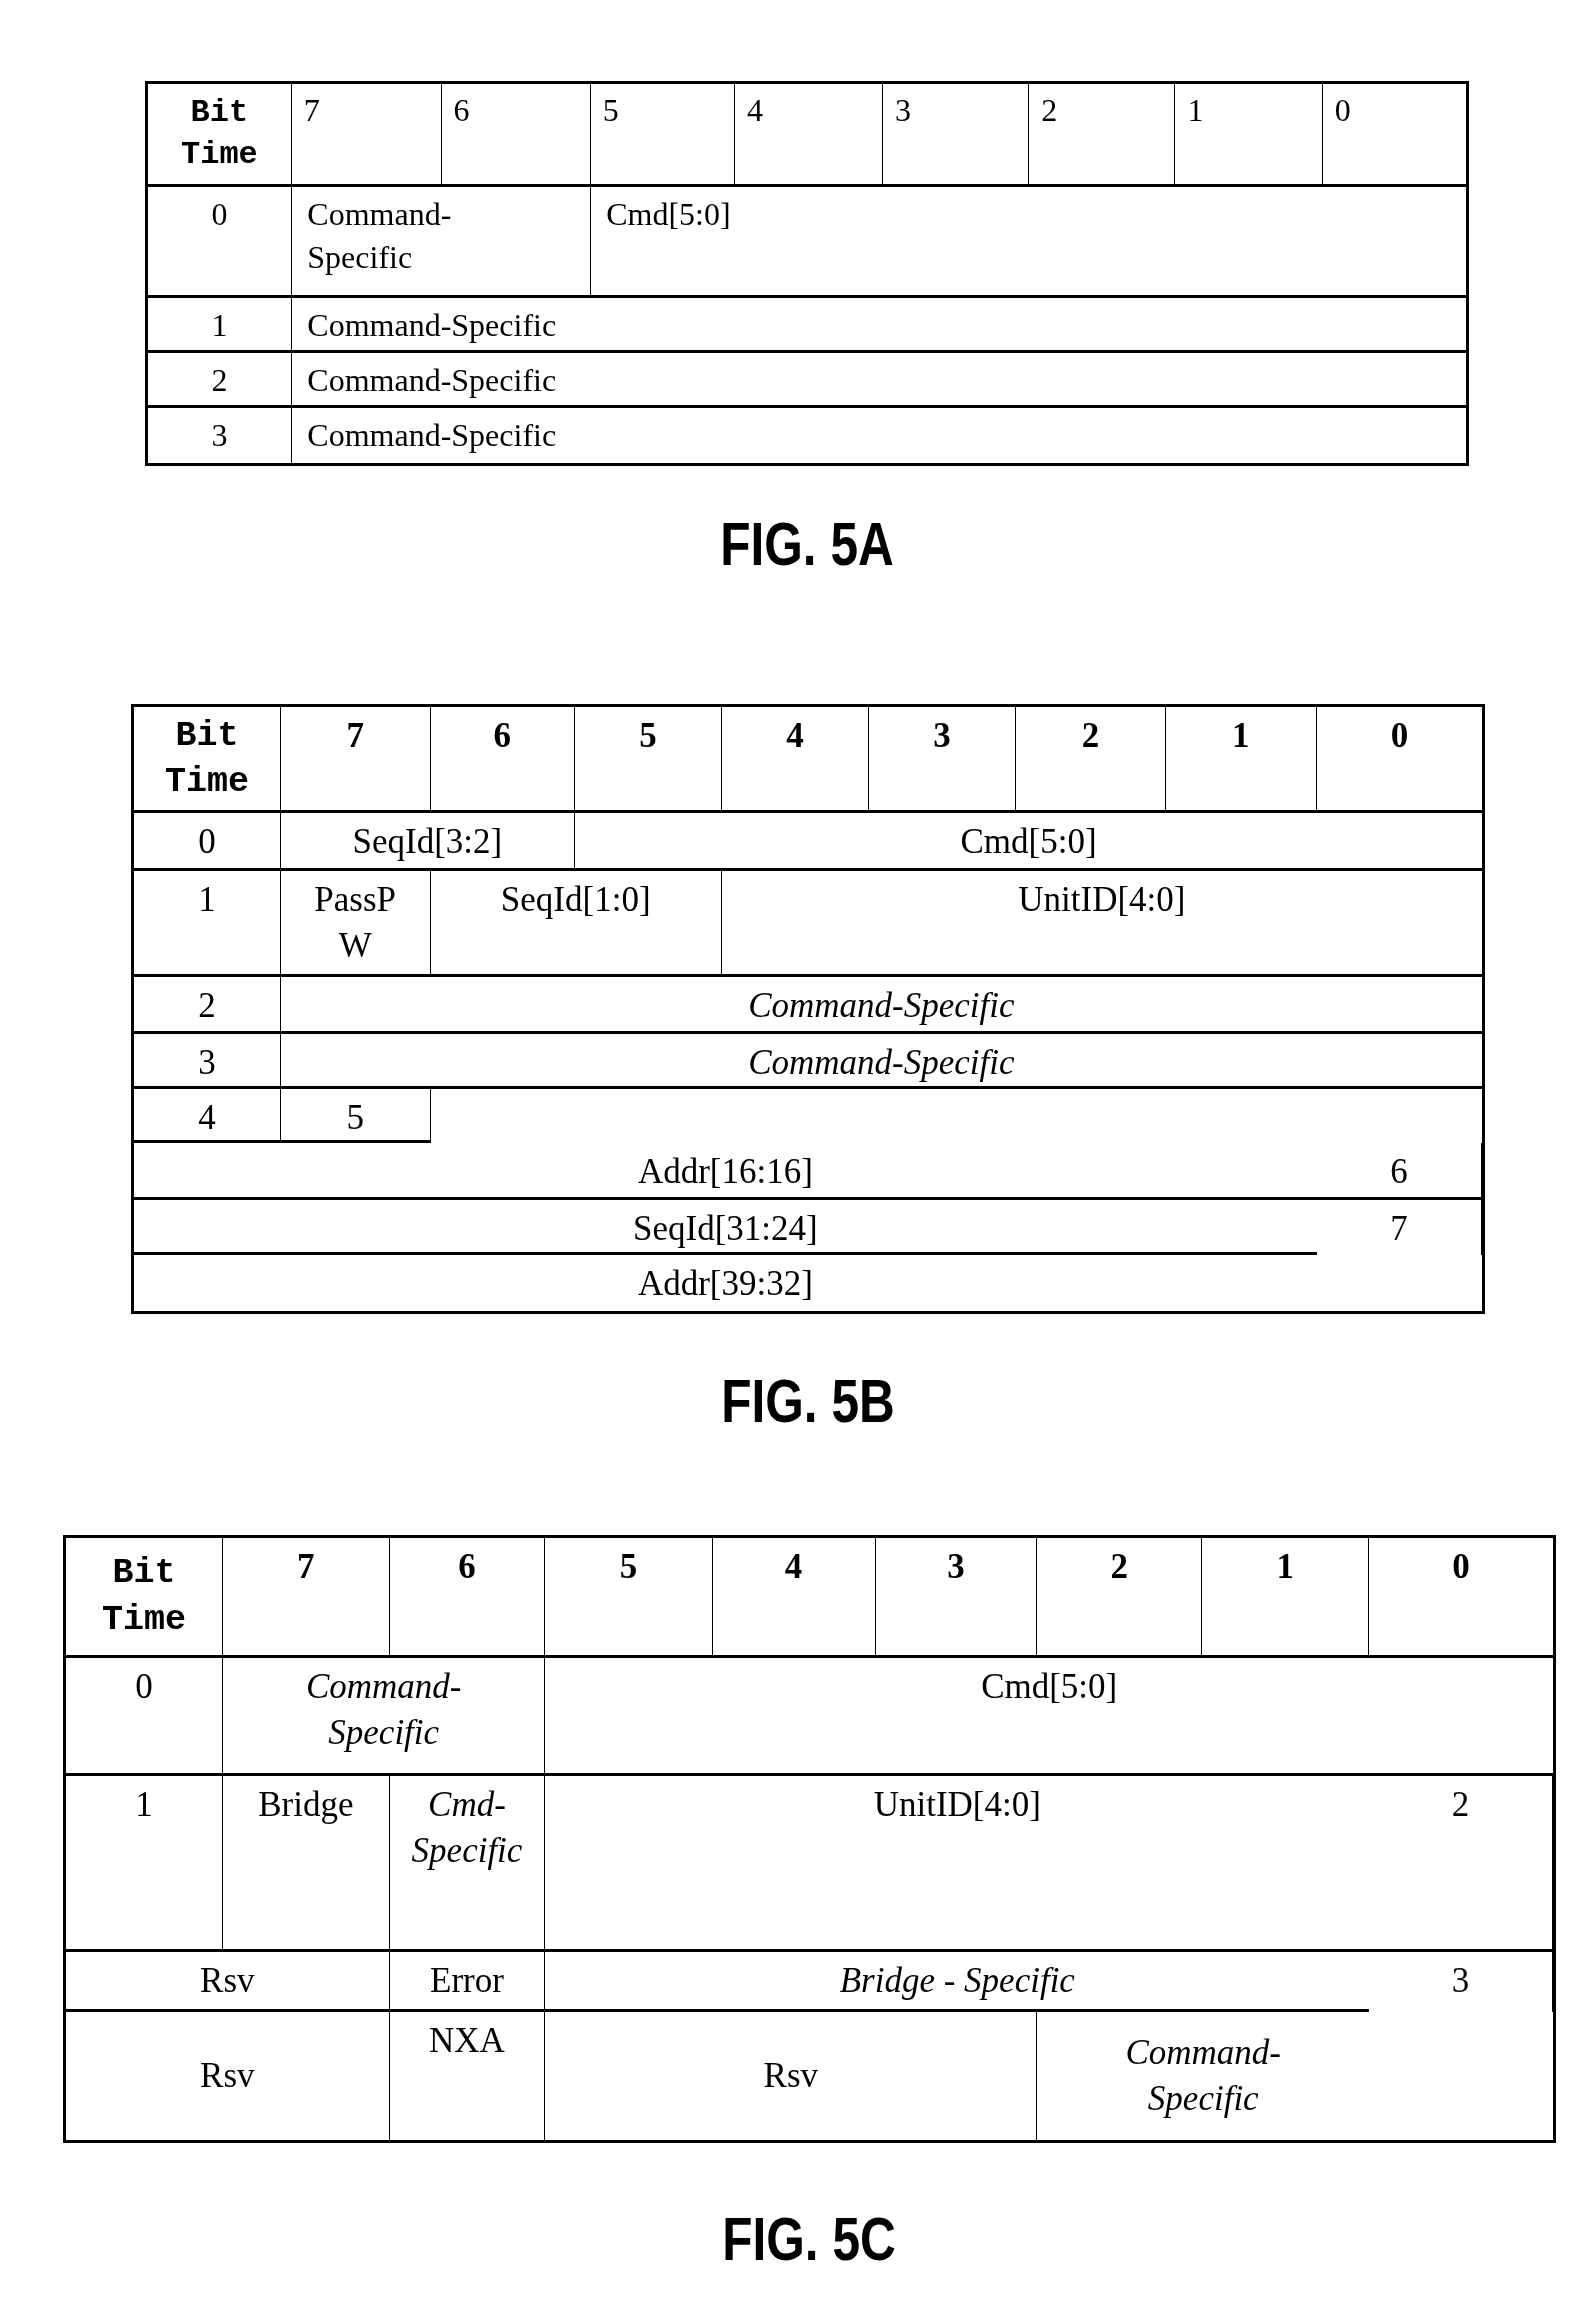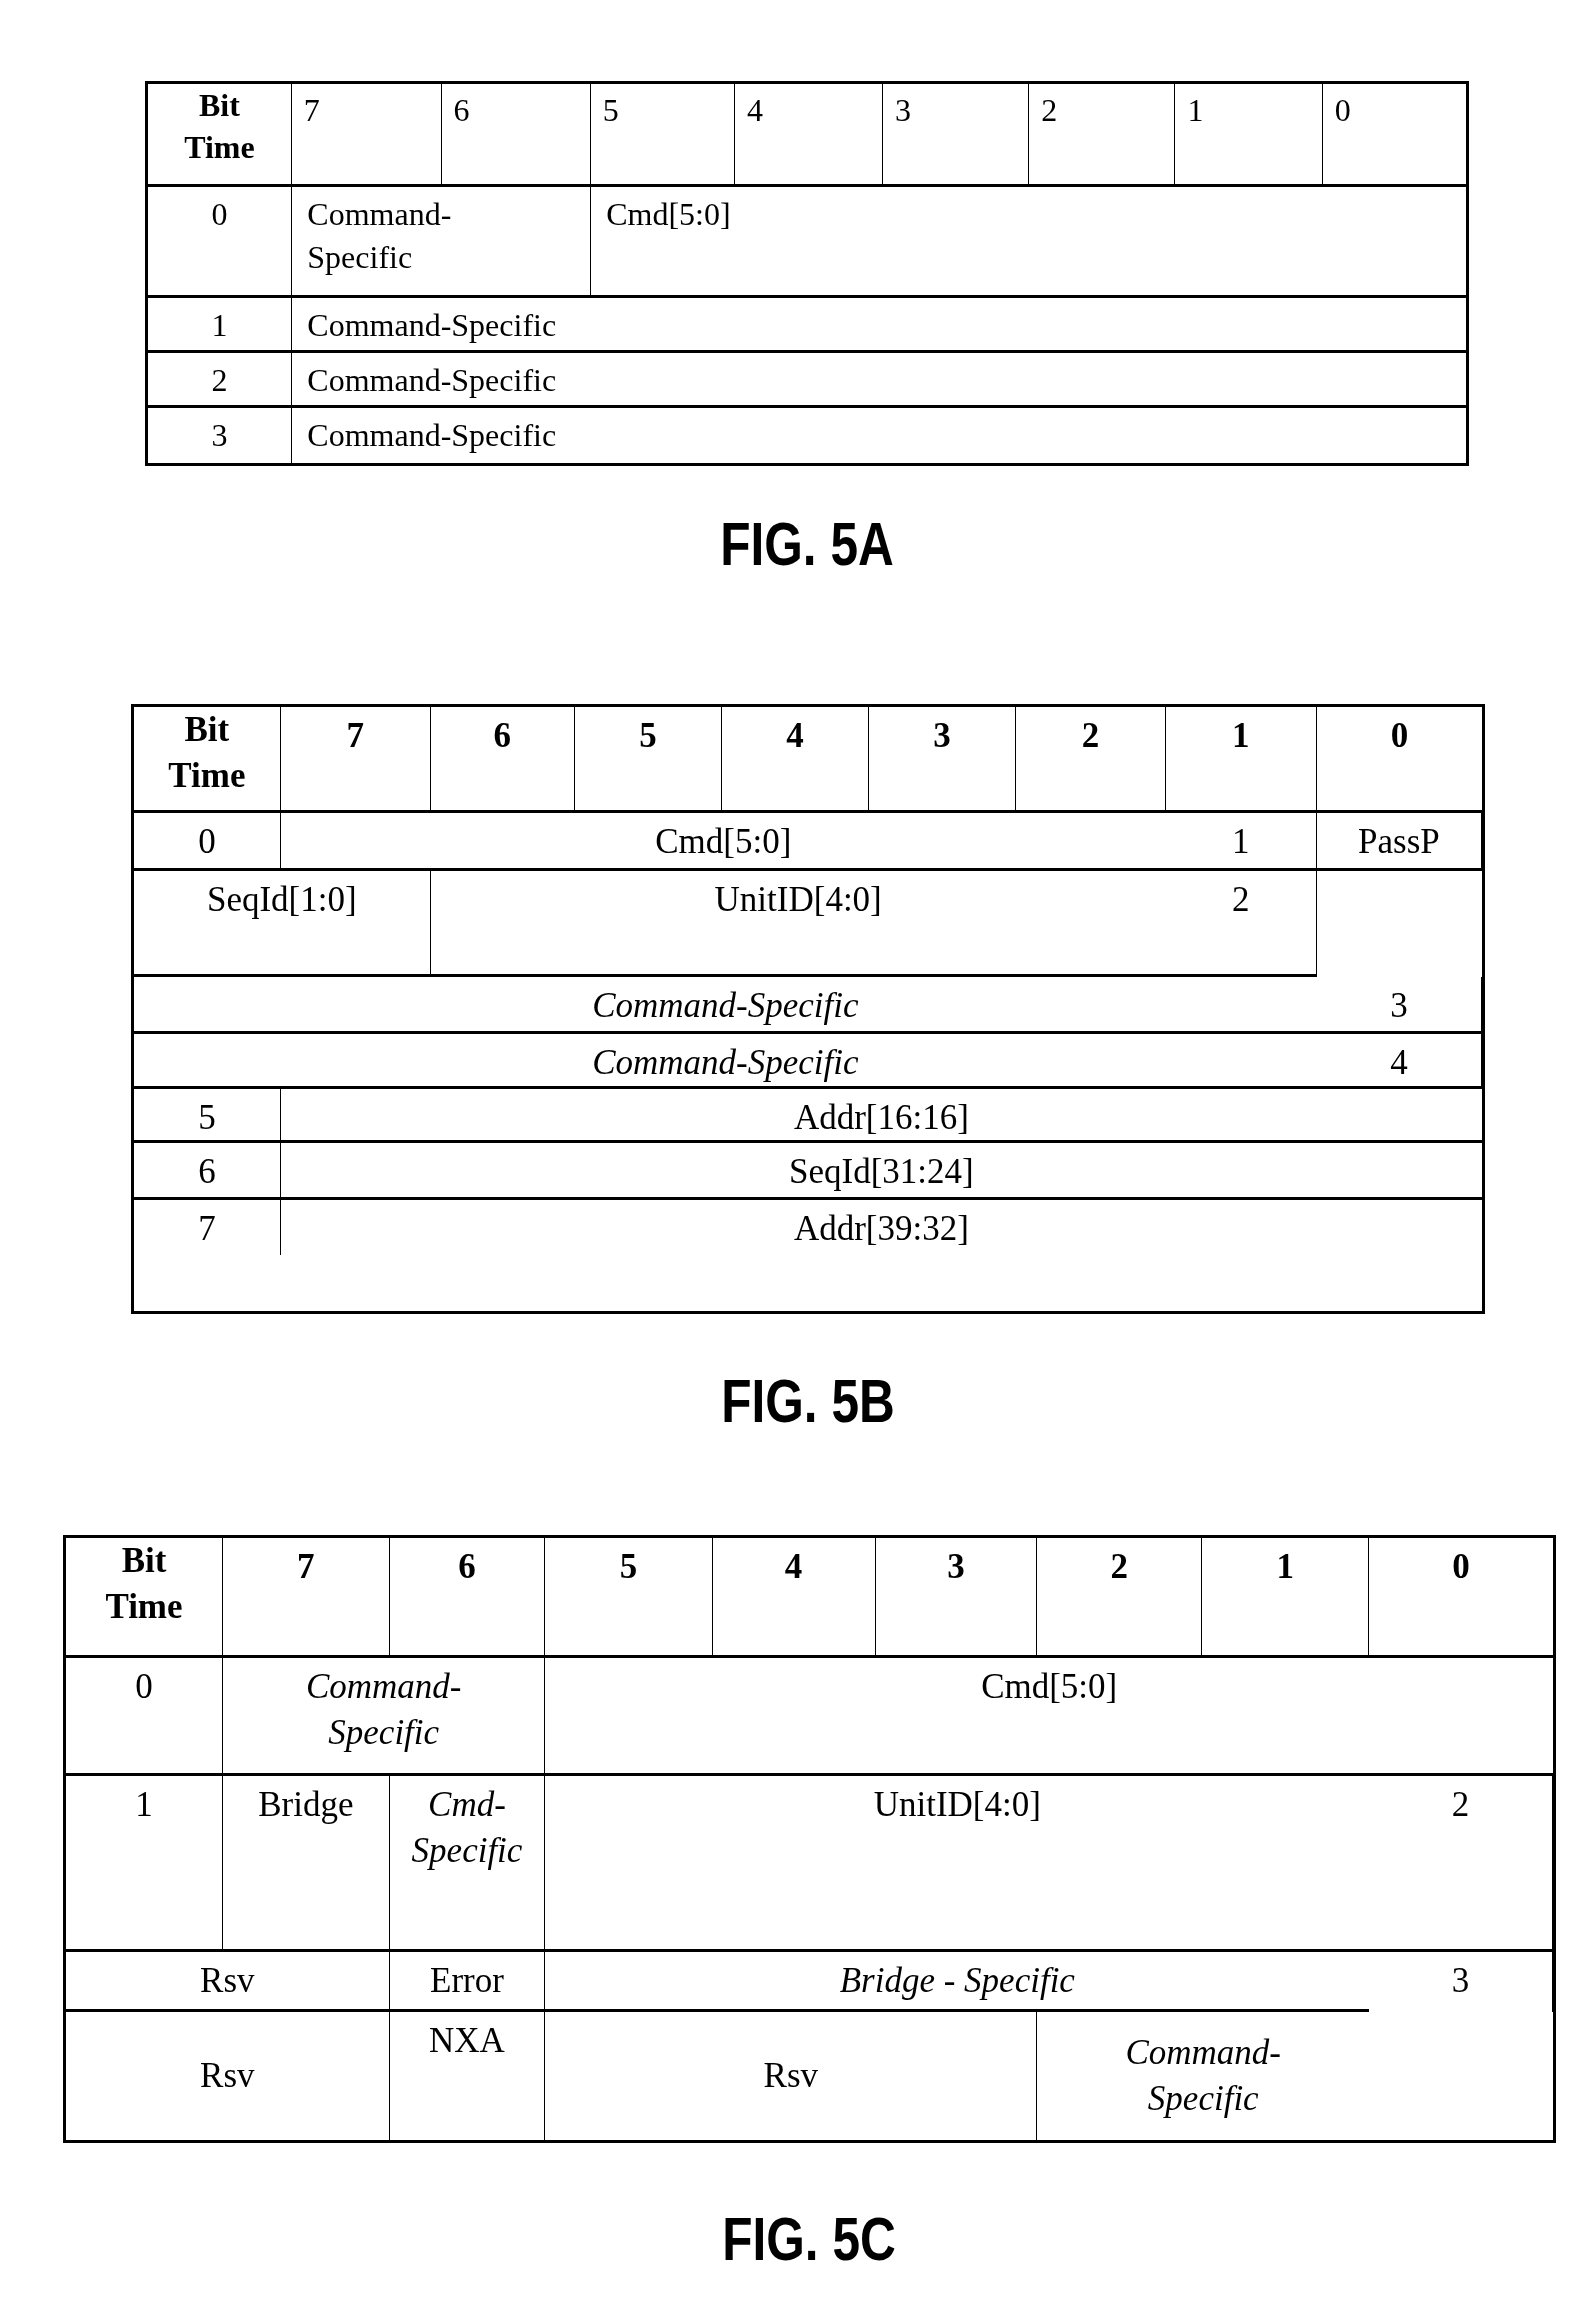--- a/index.html
+++ b/index.html
@@ -30,21 +30,21 @@
 
   .s2{grid-column:span 2;} .s3{grid-column:span 3;} .s5{grid-column:span 5;}
   .s6{grid-column:span 6;} .s8{grid-column:span 8;}
 
   
   .tl{justify-content:flex-start;align-items:flex-start;padding:6px 0 0 15.5px;text-align:left;}
   .tc{justify-content:center;align-items:flex-start;padding-top:6px;text-align:center;}
   .cc{justify-content:center;align-items:center;text-align:center;}
   .hnumA{justify-content:flex-start;align-items:flex-start;padding:4.8px 0 0 12px;}
 
-  .corner{justify-content:center;align-items:flex-start;text-align:center;}
+  .corner{justify-content:center;align-items:center;text-align:center;font-family:Liberation Mono, monospace;}
   .corner span{display:inline-block;max-width:2.6em;}
 
   .wrap5 span{display:inline-block;max-width:5em;}      
   .wrap4 span{display:inline-block;max-width:4em;}      
   .passpw span{display:inline-block;max-width:3.0em;word-break:break-all;} 
   .passhy span{display:inline-block;max-width:3.6em;}   
 
   
   .caption{position:absolute;font-family:"Liberation Sans",sans-serif;font-weight:700;
            font-size:62px;white-space:nowrap;transform:translateX(-50%) scaleX(0.8);
@@ -143,20 +143,23 @@
     <div class="c hb tc b">
         <span>1</span>
       </div>
     <div class="c hb tc b lc">
         <span>0</span>
       </div>
 
     <div class="c tc">
         <span>0</span>
       </div>
+    <div class="c tc s2">
+        <span>SeqId[3:2]</span>
+      </div>
     <div class="c tc s6 lc">
         <span>Cmd[5:0]</span>
       </div>
 
     <div class="c tc">
         <span>1</span>
       </div>
     <div class="c tc passpw">
         <span>PassPW</span>
       </div>

